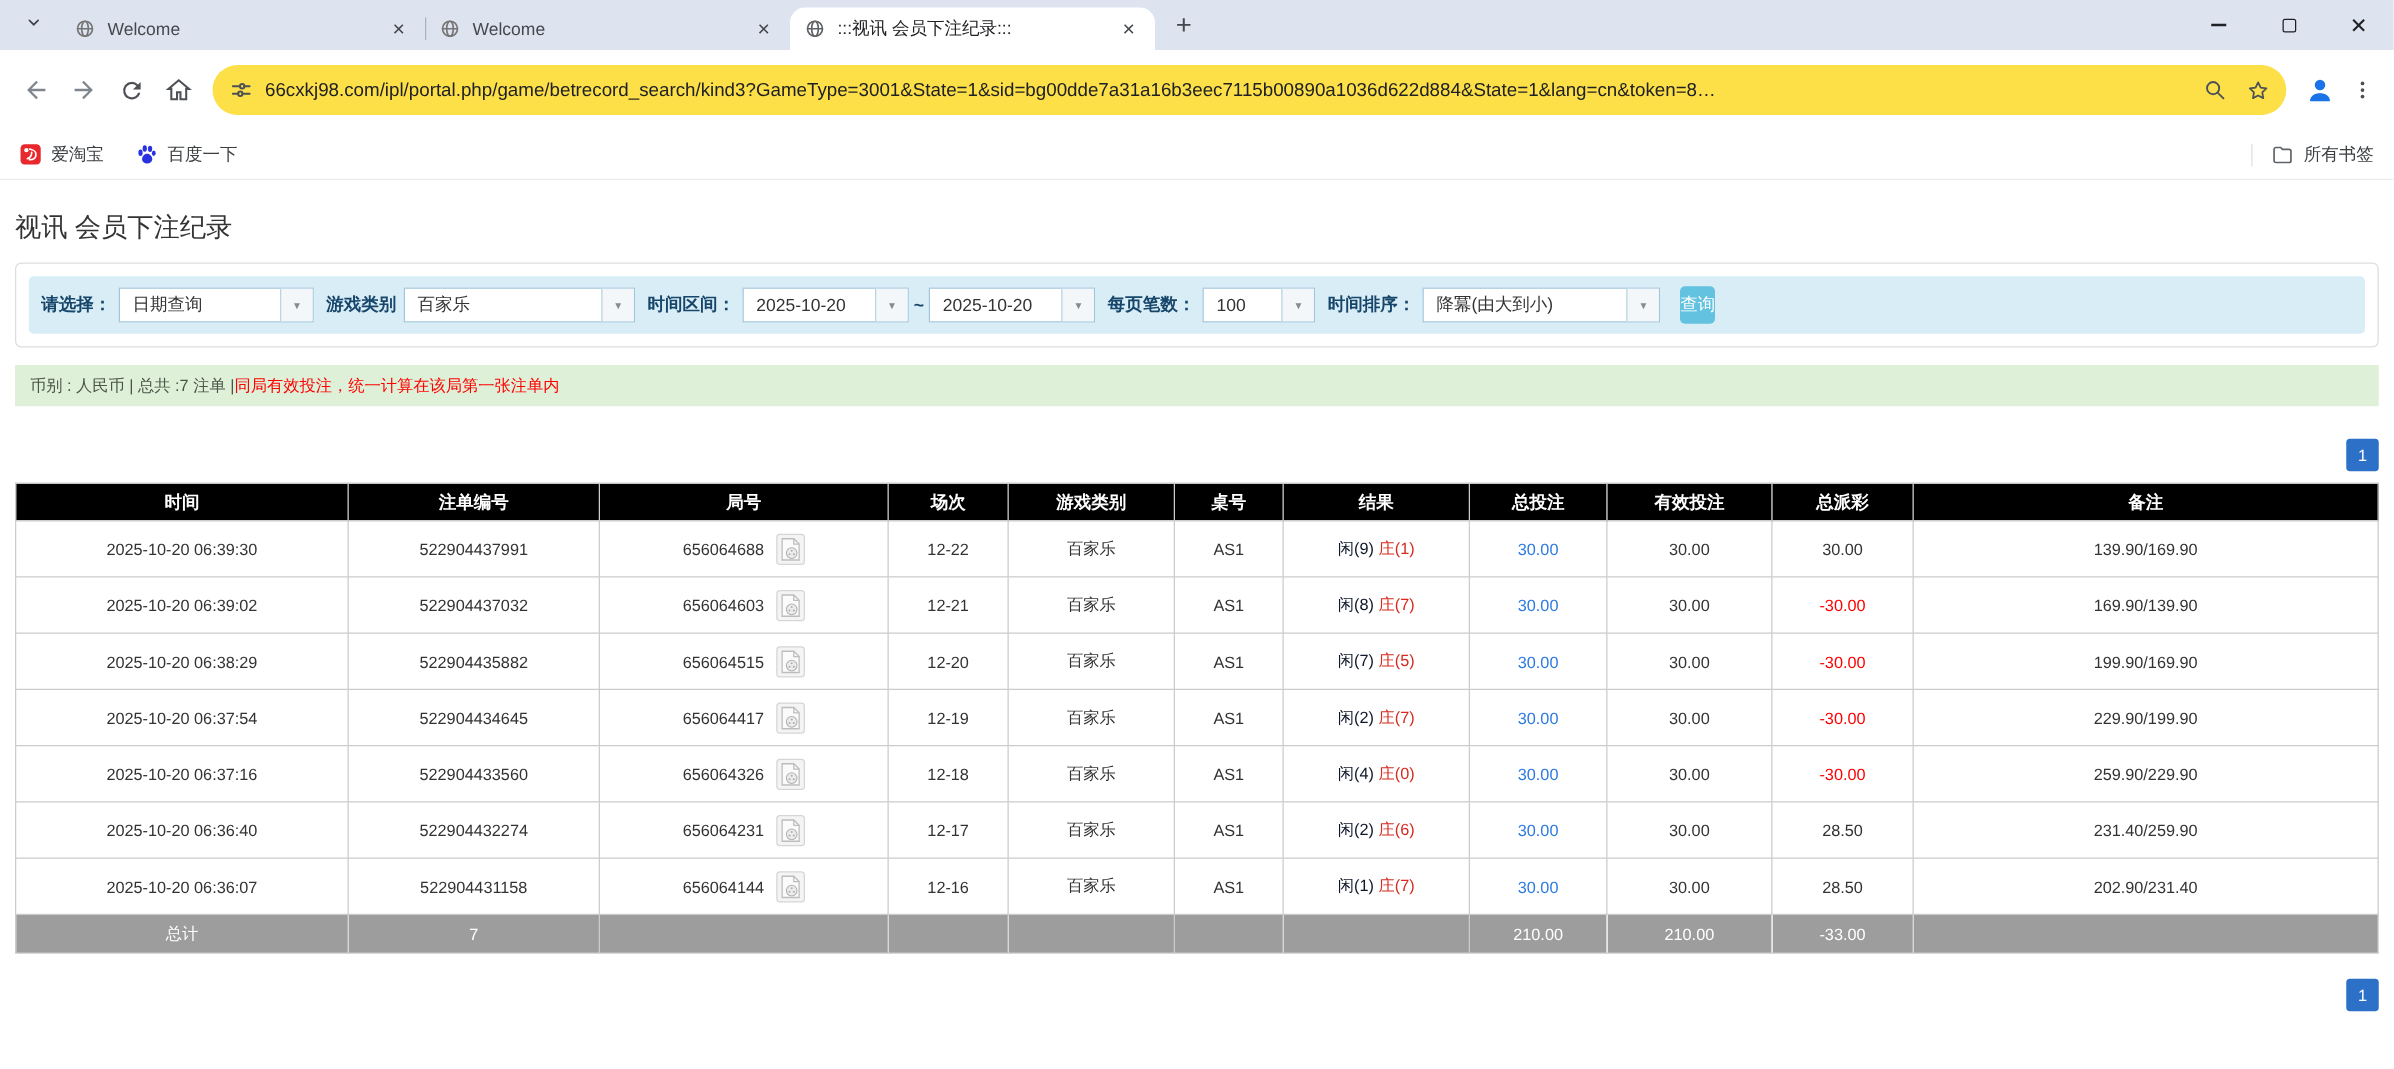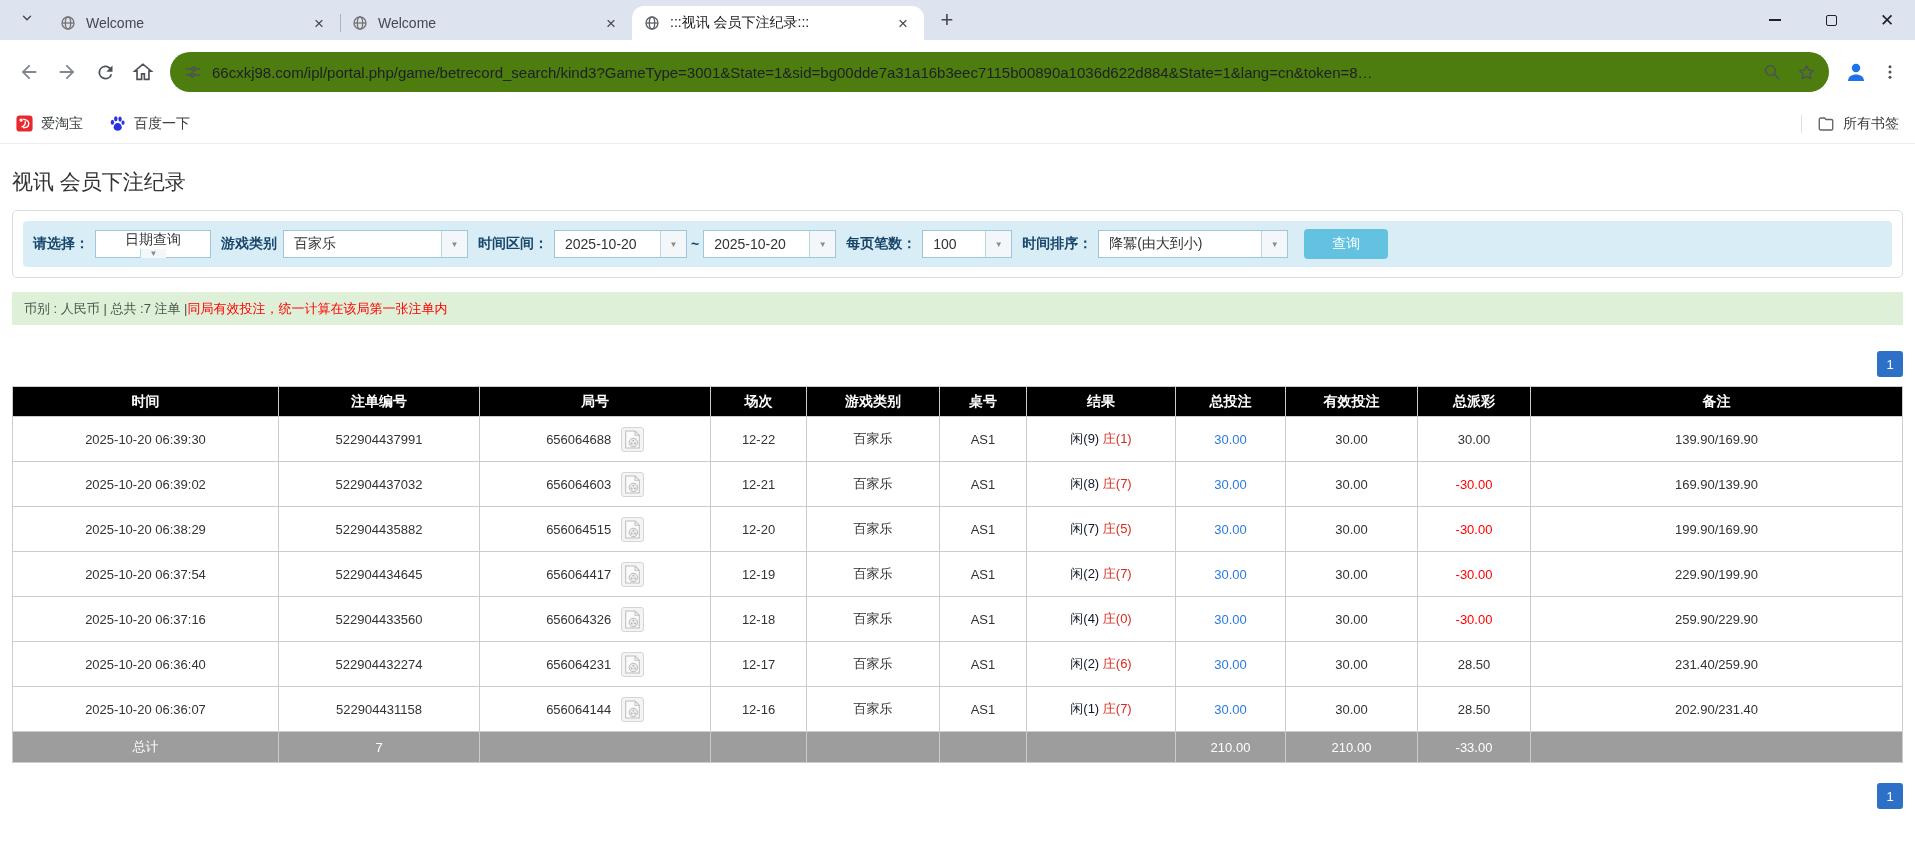--- a/index.html
+++ b/index.html
@@ -44,21 +44,21 @@
     display: flex; align-items: center;
   }
   .win-btn { width: 56px; height: 40px; display: flex; align-items: center; justify-content: center; color: #202124; }
   .win-btn .sq { width: 11px; height: 11px; border: 1.5px solid #202124; border-radius: 2px; display: block; }
   .win-btn .mn { width: 12px; height: 1.5px; background: #202124; display: block; }
   .win-btn.close-w { font-size: 17px; }
 
   .toolbar { height: 64px; background: #fff; display: flex; align-items: center; padding: 0 10px; }
   .nav-btn { width: 38px; height: 38px; display: flex; align-items: center; justify-content: center; border-radius: 50%; }
   .omnibox {
-    flex: 1; height: 40px; margin: 0 8px; background: #4d7c0f; border-radius: 20px;
+    flex: 1; height: 40px; margin: 0 8px; background: #fde047; border-radius: 20px;
     display: flex; align-items: center; padding: 0 6px 0 14px;
     font-size: 15px; color: #202124;
   }
   .omnibox .url-text { flex: 1; white-space: nowrap; overflow: hidden; margin-left: 10px; }
   .omni-icon { width: 34px; height: 34px; display: flex; align-items: center; justify-content: center; }
   .profile-btn { width: 38px; height: 38px; display: flex; align-items: center; justify-content: center; }
   .kebab { width: 30px; height: 38px; display: flex; align-items: center; justify-content: center; }
 
   .bookmarks-bar {
     height: 40px; background: #fff; display: flex; align-items: center;
@@ -83,21 +83,21 @@
     background: #fff; border: 1px solid #9fc6dc; height: 28px;
     display: inline-flex; align-items: center; color: #333;
   }
   .combo .combo-text { padding: 0 10px; font-size: 14px; flex: 1; white-space: nowrap; }
   .combo .combo-arrow {
     width: 26px; height: 100%; border-left: 1px solid #b9d5e4; background: #f4f7f9;
     display: flex; align-items: center; justify-content: center; color: #8a8a8a; font-size: 8px;
   }
   .search-btn {
     margin-left: 16px; background: #62c2e0; color: #fff; border: none;
-    font-size: 14px; padding: 6px 28px; border-radius: 4px; font-family: inherit;
+    font-size: 14px; padding: 6px 0; border-radius: 4px; font-family: inherit;
   }
 
   .summary-bar {
     margin-top: 14px; background: #dff0d8; height: 33px;
     display: flex; align-items: center; justify-content: flex-start;
     padding: 0 12px; font-size: 13px; color: #4a554a;
   }
   .summary-note { color: #ff0000; }
 
   .pager { display: flex; justify-content: flex-end; }
@@ -286,21 +286,21 @@
     </div>
   </div>
 </div>
 
 <div class="content">
   <h1 class="page-title">视讯 会员下注纪录</h1>
 
   <div class="filter-wrap">
     <div class="filter-bar">
       <span class="f-label" style="margin-left:0;">请选择：</span>
-      <span class="combo" style="width:116px;flex-direction:column;">
+      <span class="combo" style="width:156px;">
         <span class="combo-text">日期查询</span>
         <span class="combo-arrow">▼</span>
       </span>
 
       <span class="f-label">游戏类别</span>
       <span class="combo" style="width:185px;">
         <span class="combo-text">百家乐</span>
         <span class="combo-arrow">▼</span>
       </span>
 

